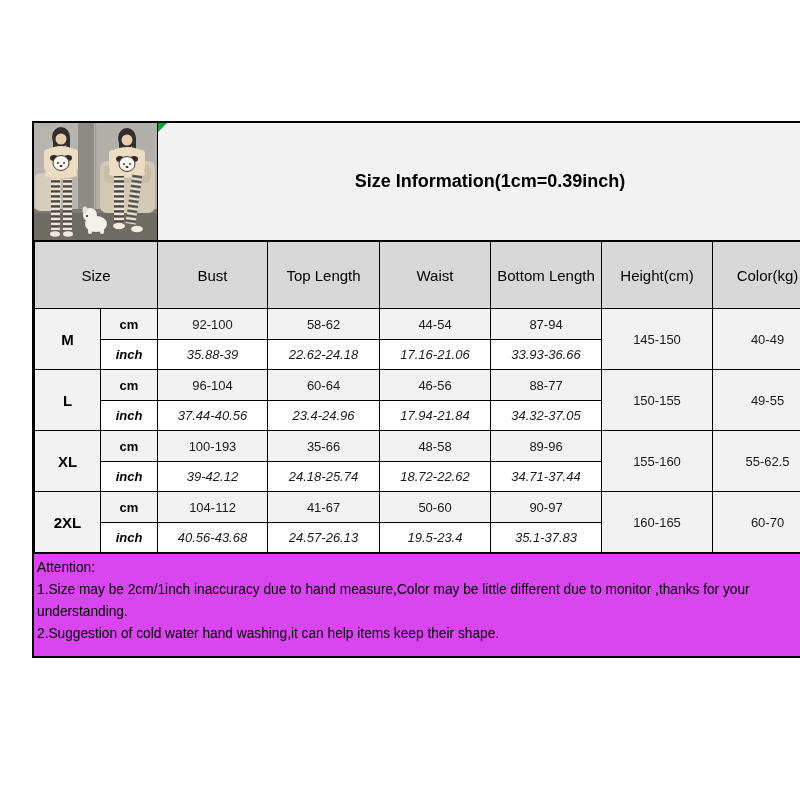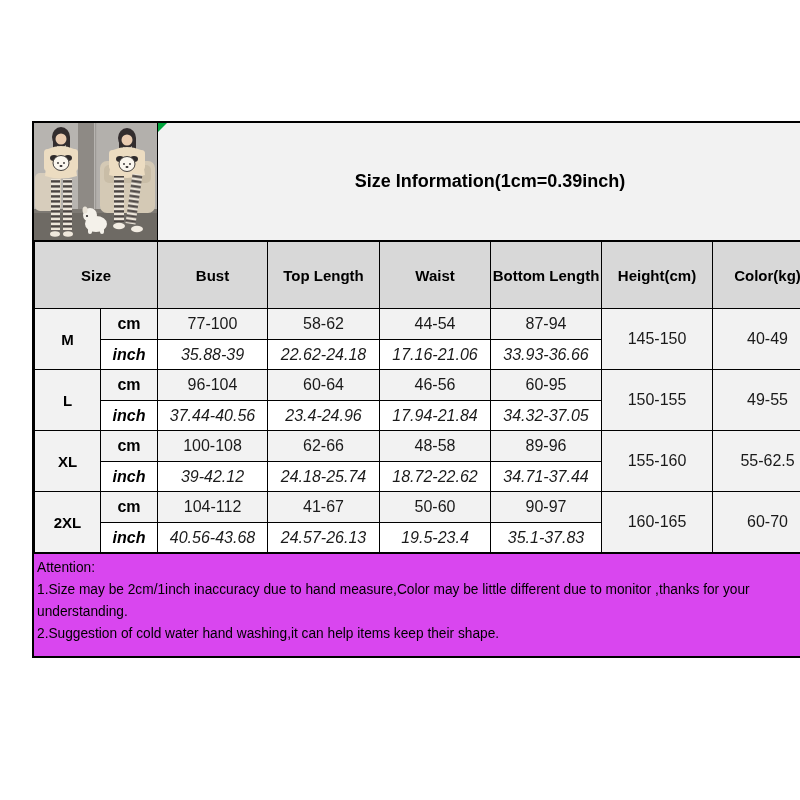--- a/index.html
+++ b/index.html
@@ -15,22 +15,22 @@
   .top-row{display:flex;height:117px;border-bottom:1px solid #000;}
   .img-cell{width:123px;border-right:1px solid #000;position:relative;overflow:hidden;background:#b3b0ac;flex:none;}
   .img-cell svg{display:block;width:100%;height:100%;}
   .title-cell{flex:1;display:flex;align-items:center;justify-content:center;background:#f2f2f2;position:relative;}
   .corner-marker{position:absolute;top:0;left:0;width:0;height:0;
     border-top:9px solid #00a53c;border-right:9px solid transparent;}
   .title-text{font-weight:bold;font-size:18px;color:#000;}
   
   table{width:100%;border-collapse:collapse;table-layout:fixed;}
   th,td{border:1px solid #000;text-align:center;vertical-align:middle;
-    font-size:16px;padding:0;overflow:hidden;white-space:nowrap;}
-  .header-row th{height:66px;background:#d8d8d8;font-weight:bold;font-size:15px;color:#000;}
+    font-size:13px;padding:0;overflow:hidden;white-space:nowrap;}
+  .header-row th{height:66px;background:#d8d8d8;font-weight:normal;font-size:15px;color:#000;}
   .size-cell{background:#d8d8d8;font-weight:bold;font-size:15px;color:#000;}
   .unit-cell{font-weight:bold;color:#000;}
   tr.r-cm{height:31px;}
   tr.r-inch{height:30px;font-style:italic;}
   tr.r-cm td{background:#f2f2f2;}
   tr.r-inch td{background:#ffffff;}
   td.merge-cell{background:#f2f2f2;}
   
   .attention{border-top:1px solid #000;min-height:98px;box-sizing:border-box;
     padding:2px 0 12px 3px;overflow:hidden;background:#d946ef;}
@@ -136,58 +136,58 @@
       <th>Top Length</th>
       <th>Waist</th>
       <th>Bottom Length</th>
       <th>Height(cm)</th>
       <th>Color(kg)</th>
     </tr>
 
     <tr class="r-cm">
       <td class="size-cell" rowspan="2">M</td>
       <td class="unit-cell">cm</td>
-      <td>77-100</td>
+      <td>92-100</td>
       <td>58-62</td>
       <td>44-54</td>
       <td>87-94</td>
       <td class="merge-cell" rowspan="2">145-150</td>
       <td class="merge-cell" rowspan="2">40-49</td>
     </tr>
     <tr class="r-inch">
       <td class="unit-cell">inch</td>
       <td>35.88-39</td>
       <td>22.62-24.18</td>
       <td>17.16-21.06</td>
       <td>33.93-36.66</td>
     </tr>
 
     <tr class="r-cm">
       <td class="size-cell" rowspan="2">L</td>
       <td class="unit-cell">cm</td>
       <td>96-104</td>
       <td>60-64</td>
       <td>46-56</td>
-      <td>60-95</td>
+      <td>88-77</td>
       <td class="merge-cell" rowspan="2">150-155</td>
       <td class="merge-cell" rowspan="2">49-55</td>
     </tr>
     <tr class="r-inch">
       <td class="unit-cell">inch</td>
       <td>37.44-40.56</td>
       <td>23.4-24.96</td>
       <td>17.94-21.84</td>
       <td>34.32-37.05</td>
     </tr>
 
     <tr class="r-cm">
       <td class="size-cell" rowspan="2">XL</td>
       <td class="unit-cell">cm</td>
-      <td>100-108</td>
-      <td>62-66</td>
+      <td>100-193</td>
+      <td>35-66</td>
       <td>48-58</td>
       <td>89-96</td>
       <td class="merge-cell" rowspan="2">155-160</td>
       <td class="merge-cell" rowspan="2">55-62.5</td>
     </tr>
     <tr class="r-inch">
       <td class="unit-cell">inch</td>
       <td>39-42.12</td>
       <td>24.18-25.74</td>
       <td>18.72-22.62</td>

